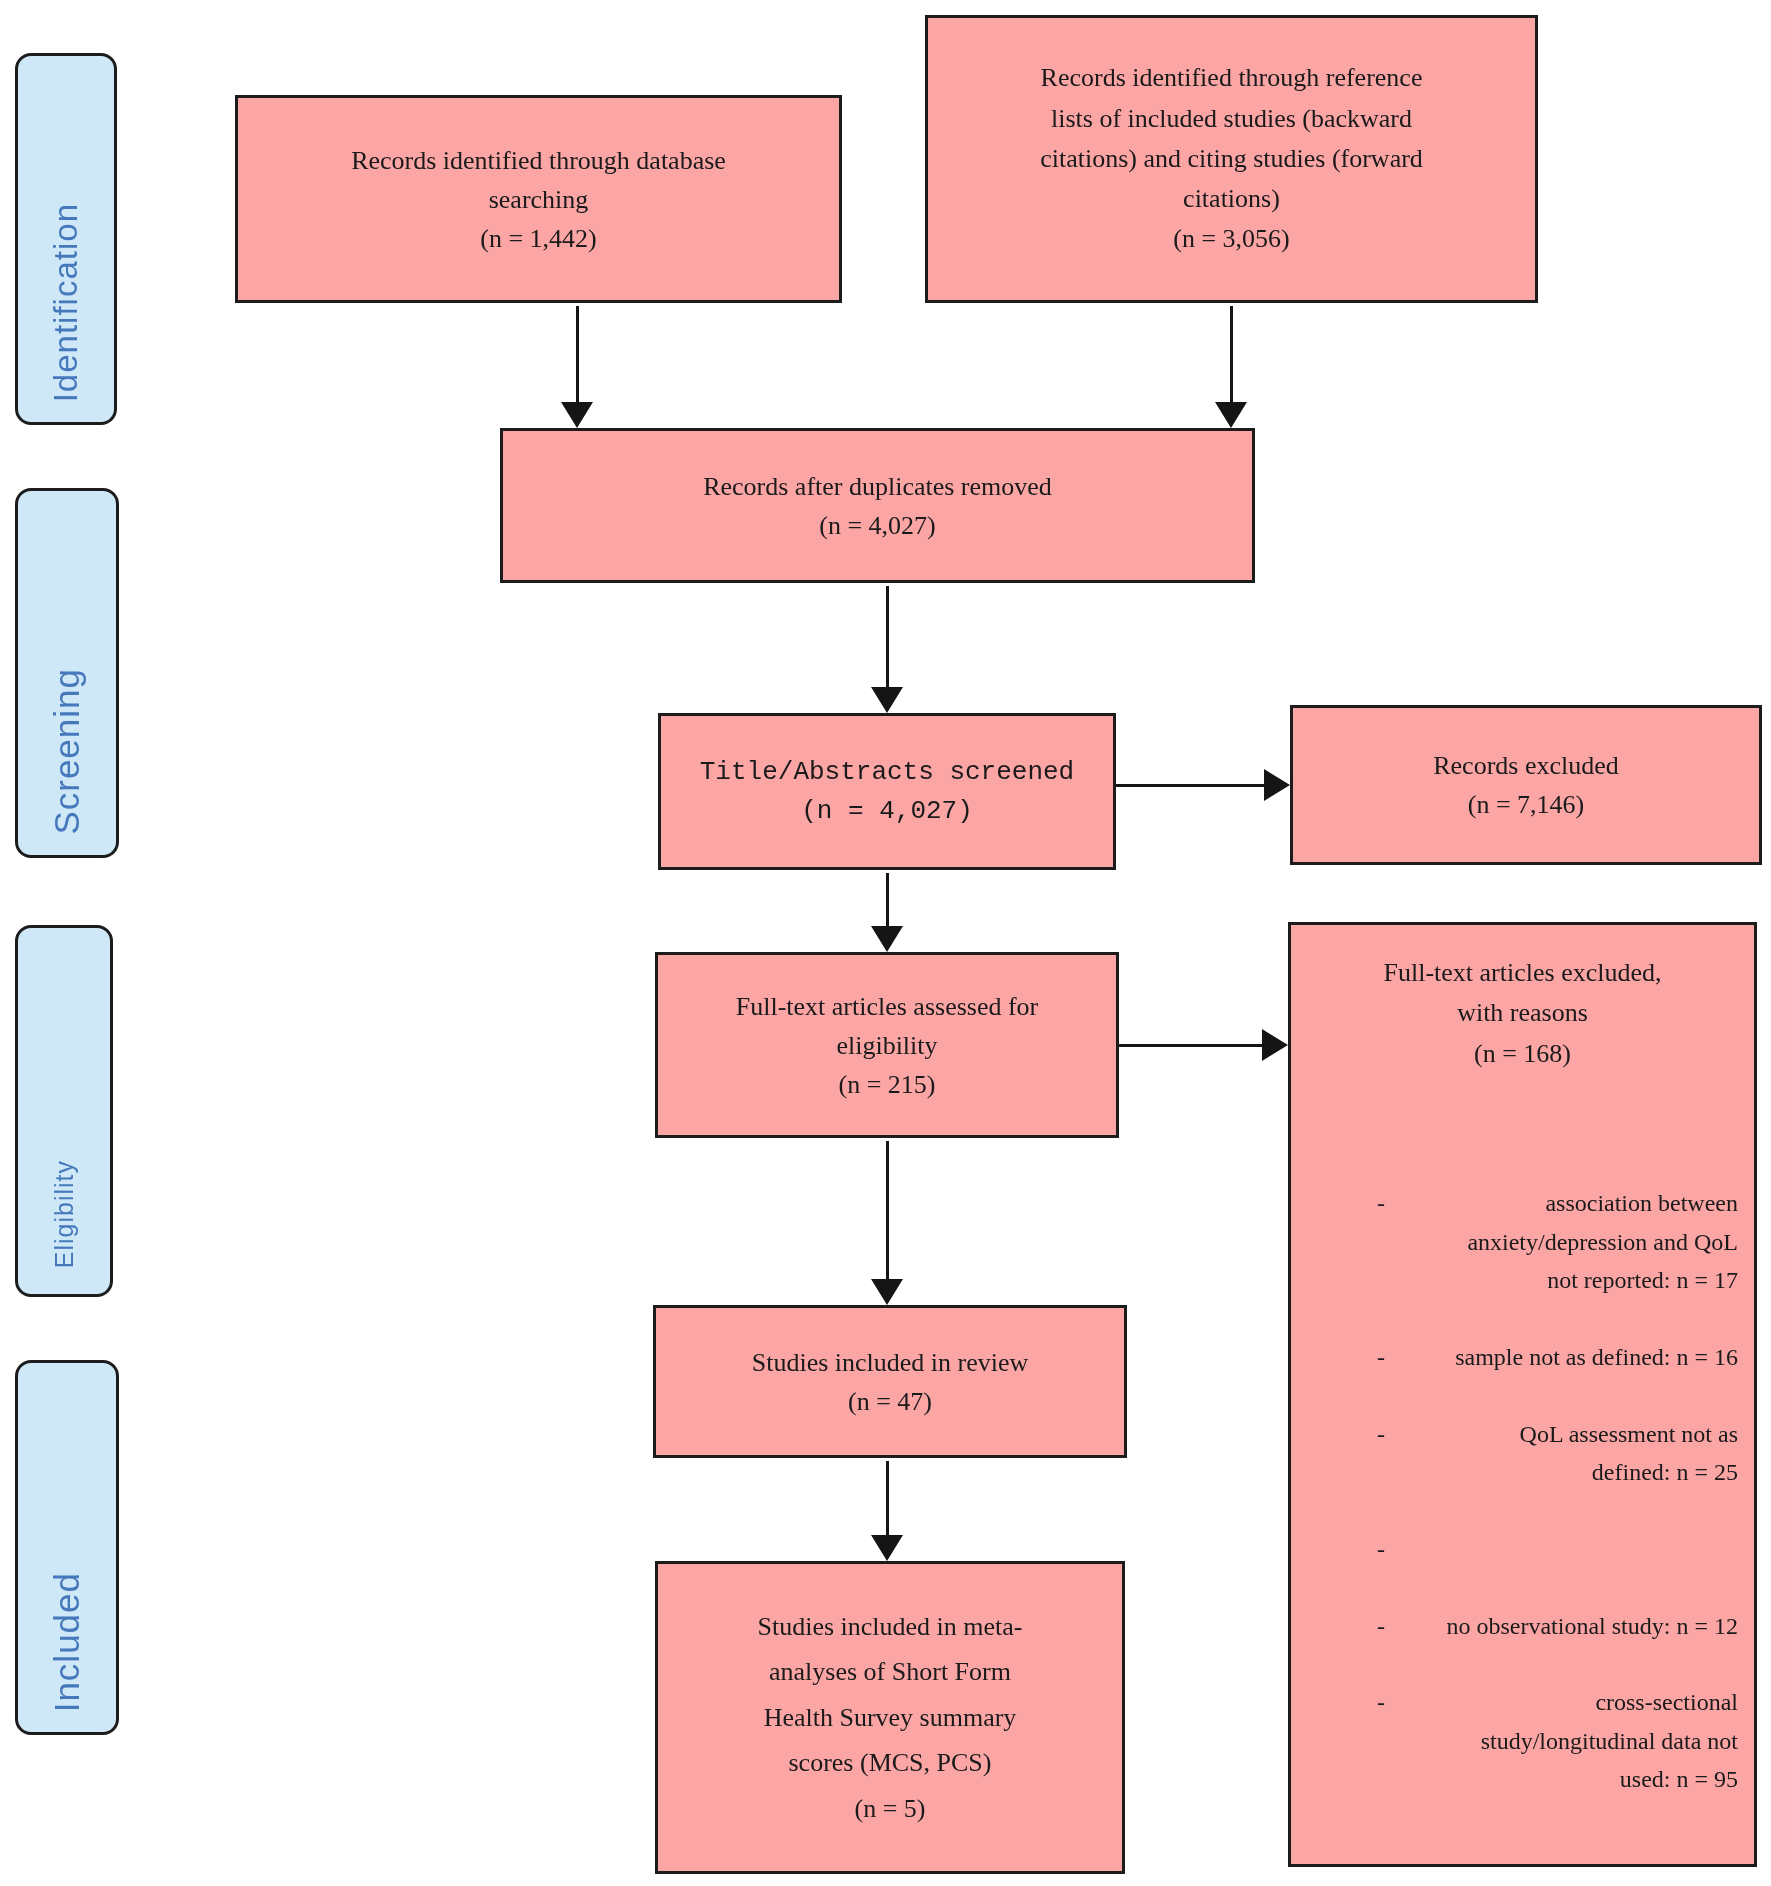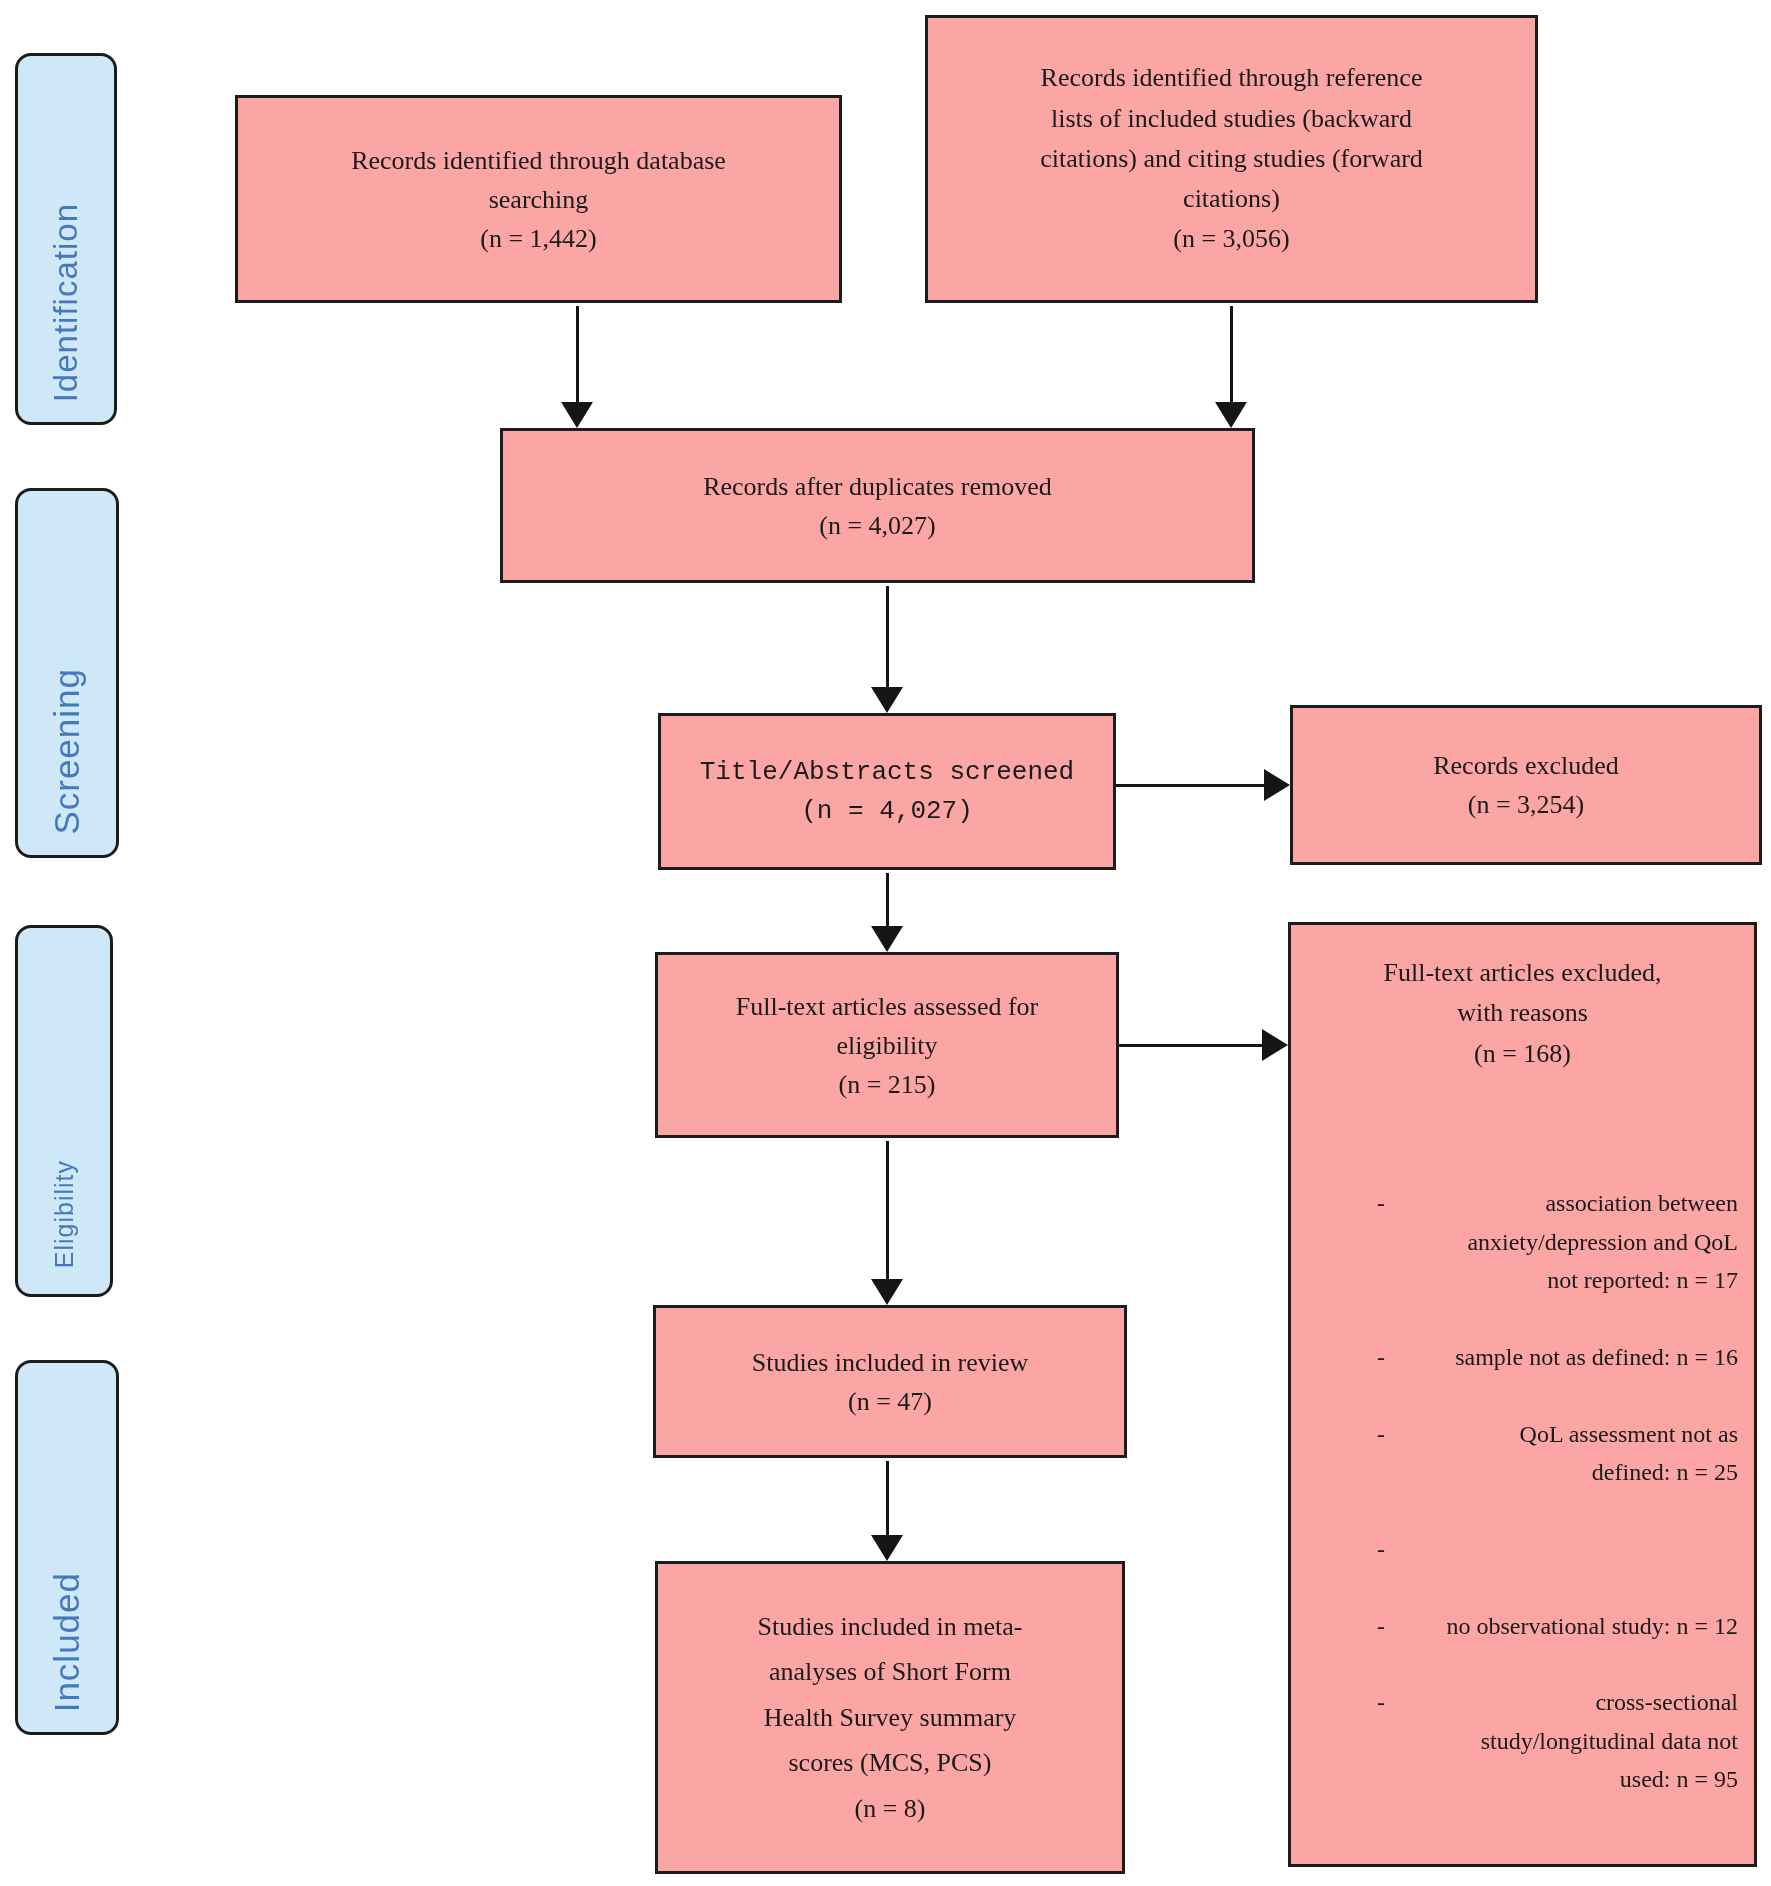--- a/index.html
+++ b/index.html
@@ -149,31 +149,31 @@
   <div class="flow-box" id="box-ref">Records identified through reference
 lists of included studies (backward
 citations) and citing studies (forward
 citations)
 (n = 3,056)</div>
   <div class="flow-box" id="box-dup">Records after duplicates removed
 (n = 4,027)</div>
   <div class="flow-box" id="box-title">Title/Abstracts screened
 (n = 4,027)</div>
   <div class="flow-box" id="box-excluded">Records excluded
-(n = 3,254)</div>
+(n = 7,146)</div>
   <div class="flow-box" id="box-fulltext">Full-text articles assessed for
 eligibility
 (n = 215)</div>
   <div class="flow-box" id="box-review">Studies included in review
 (n = 47)</div>
   <div class="flow-box" id="box-meta">Studies included in meta-
 analyses of Short Form
 Health Survey summary
 scores (MCS, PCS)
-(n = 8)</div>
+(n = 5)</div>
 
   <div class="flow-box" id="box-reasons">
     <div class="reasons-header">Full-text articles excluded,
 with reasons
 (n = 168)</div>
     <div class="reasons-list">
       <div class="reason-item">
         <span class="reason-dash">-</span>
         <span class="reason-text">association between anxiety/depression and QoL not reported: n = 17</span>
       </div>

